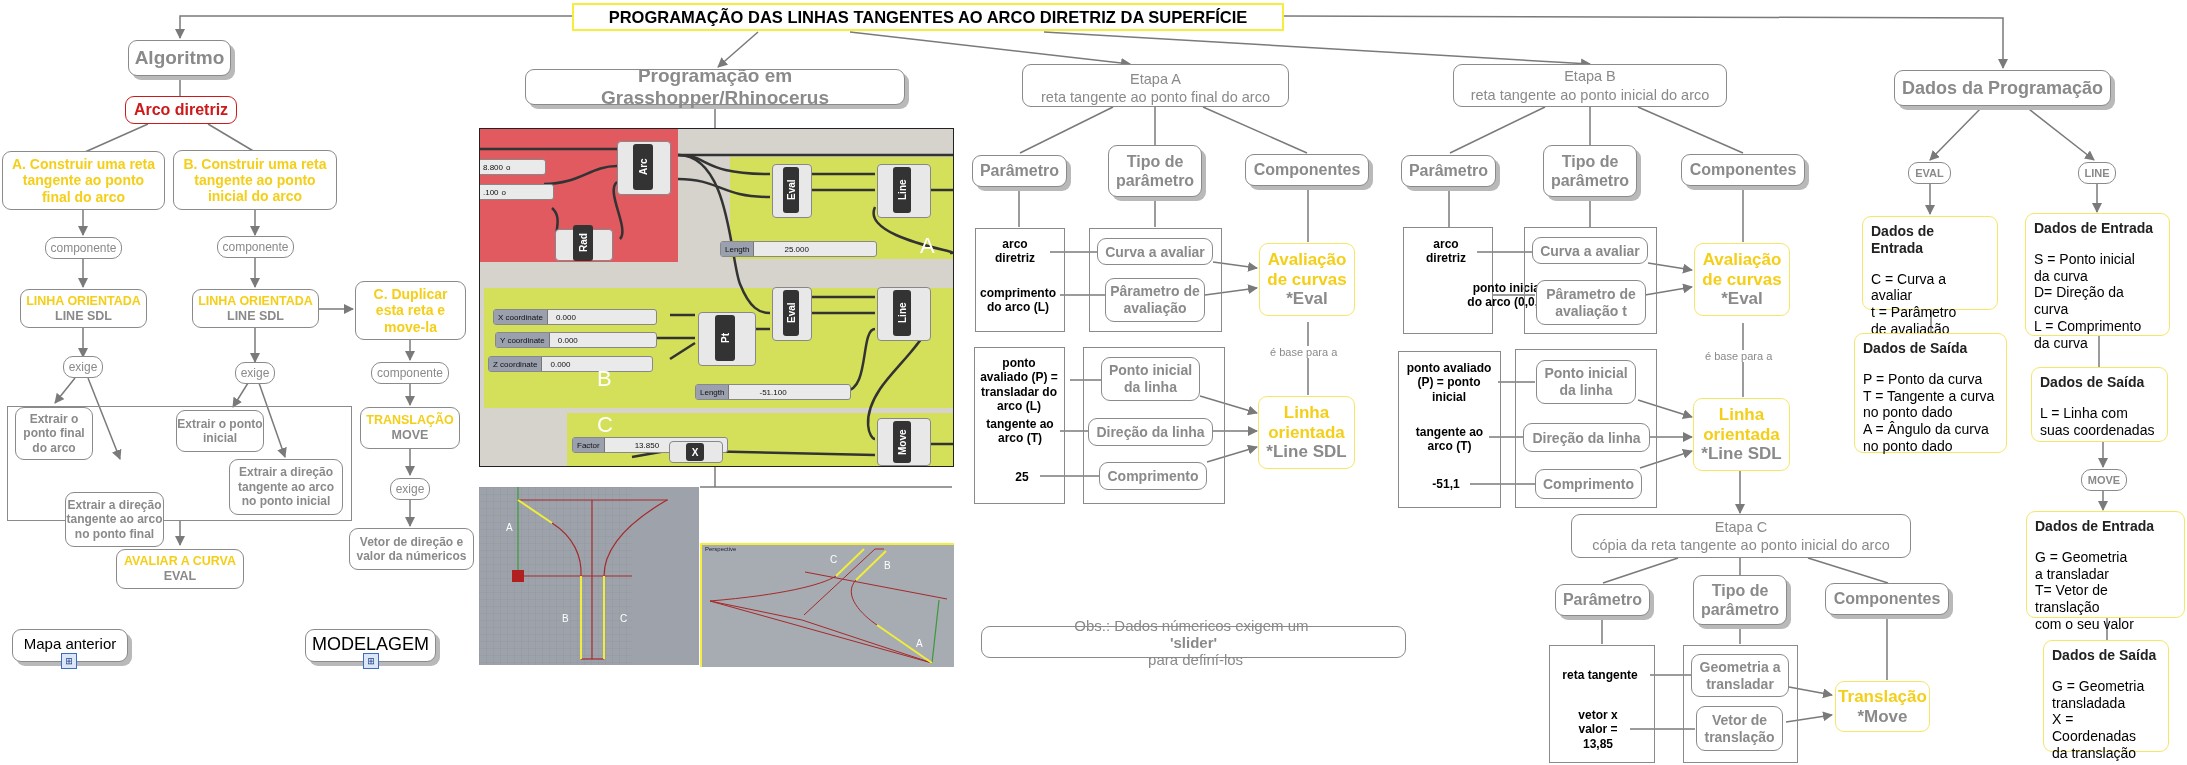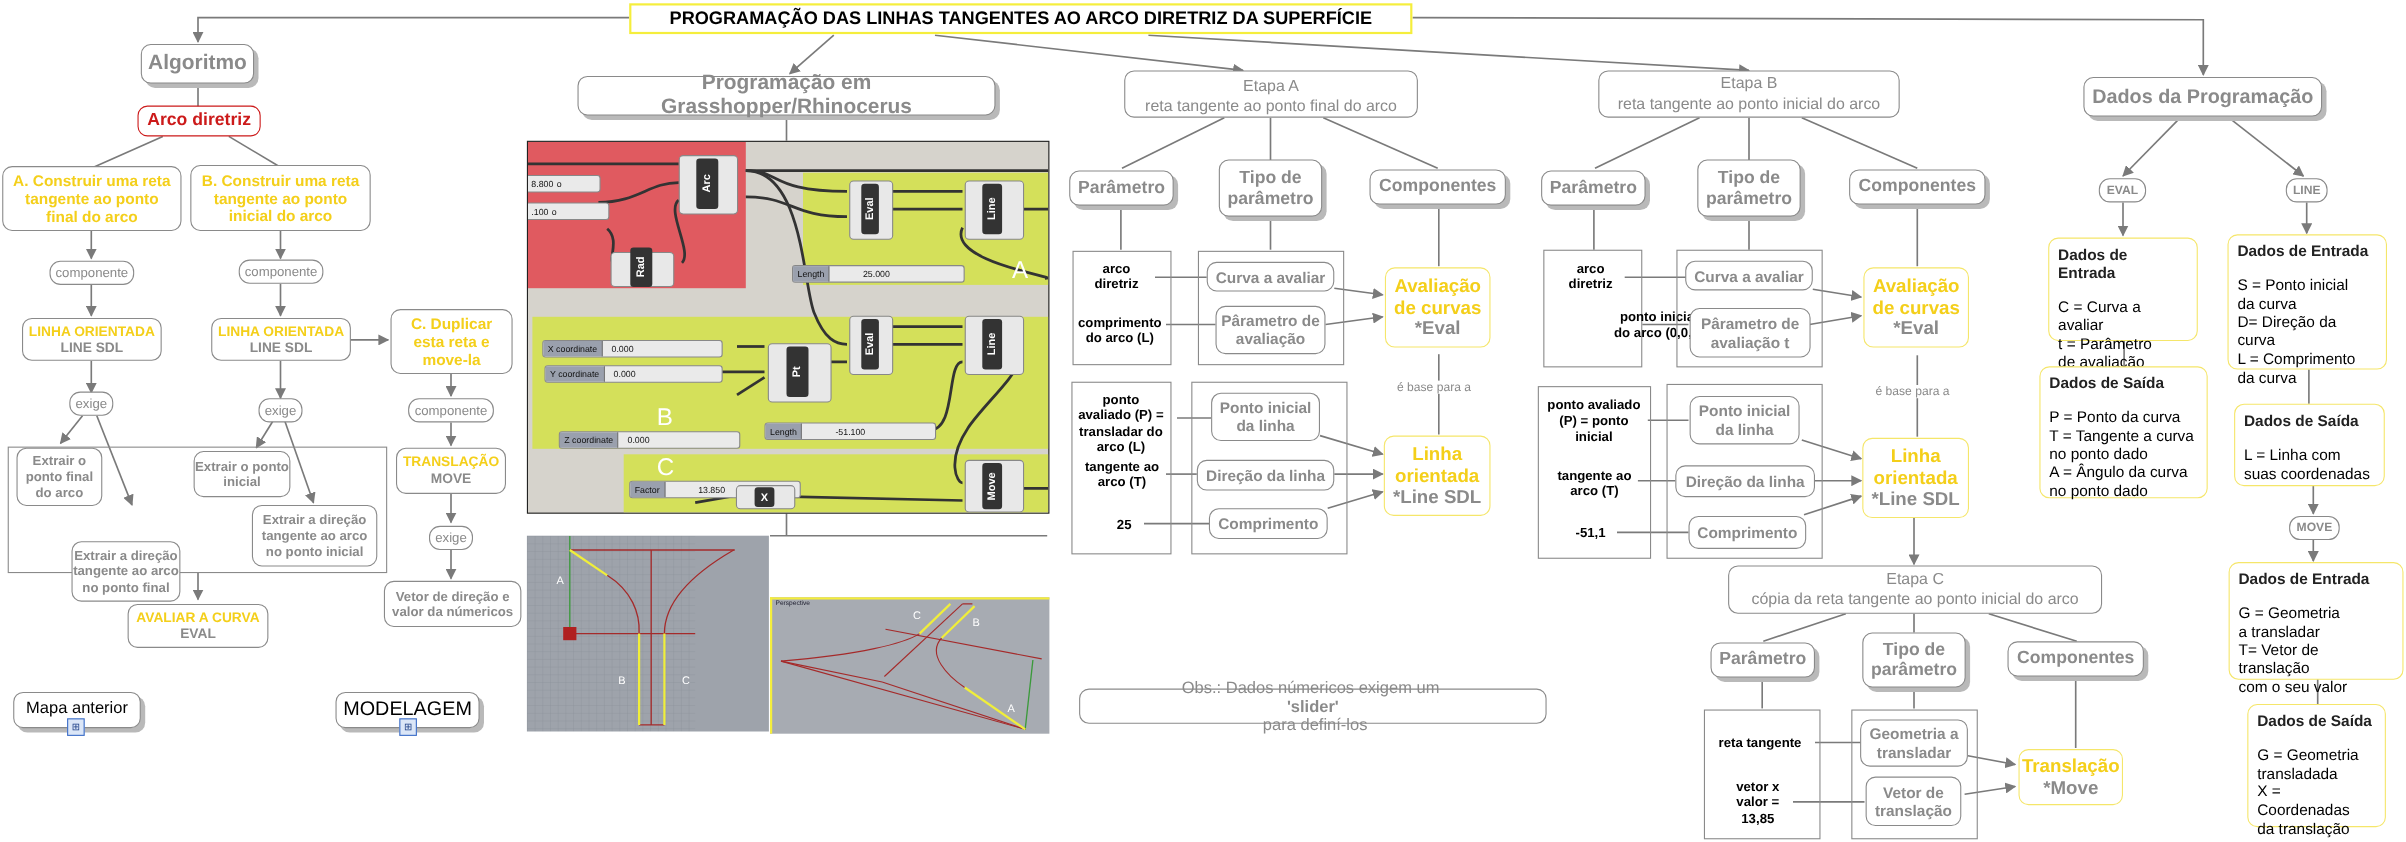--- a/index.html
+++ b/index.html
@@ -273,21 +273,21 @@
       <span class="val" style="padding-left:30px;">25.000</span>
     </div>
   <div class="slider" style="left:13px;top:180px;width:162px;">
       <span class="lab">X coordinate</span>
       <span class="val">0.000</span>
     </div>
   <div class="slider" style="left:15px;top:203px;width:160px;">
       <span class="lab">Y coordinate</span>
       <span class="val">0.000</span>
     </div>
-  <div class="slider" style="left:28px;top:227px;width:163px;margin-top:36px;">
+  <div class="slider" style="left:8px;top:227px;width:163px;">
       <span class="lab">Z coordinate</span>
       <span class="val">0.000</span>
     </div>
   <div class="slider" style="left:215px;top:255px;width:154px;">
       <span class="lab">Length</span>
       <span class="val" style="padding-left:30px;">-51.100</span>
     </div>
   <div class="slider" style="left:92px;top:308px;width:154px;">
       <span class="lab">Factor</span>
       <span class="val" style="padding-left:30px;">13.850</span>

